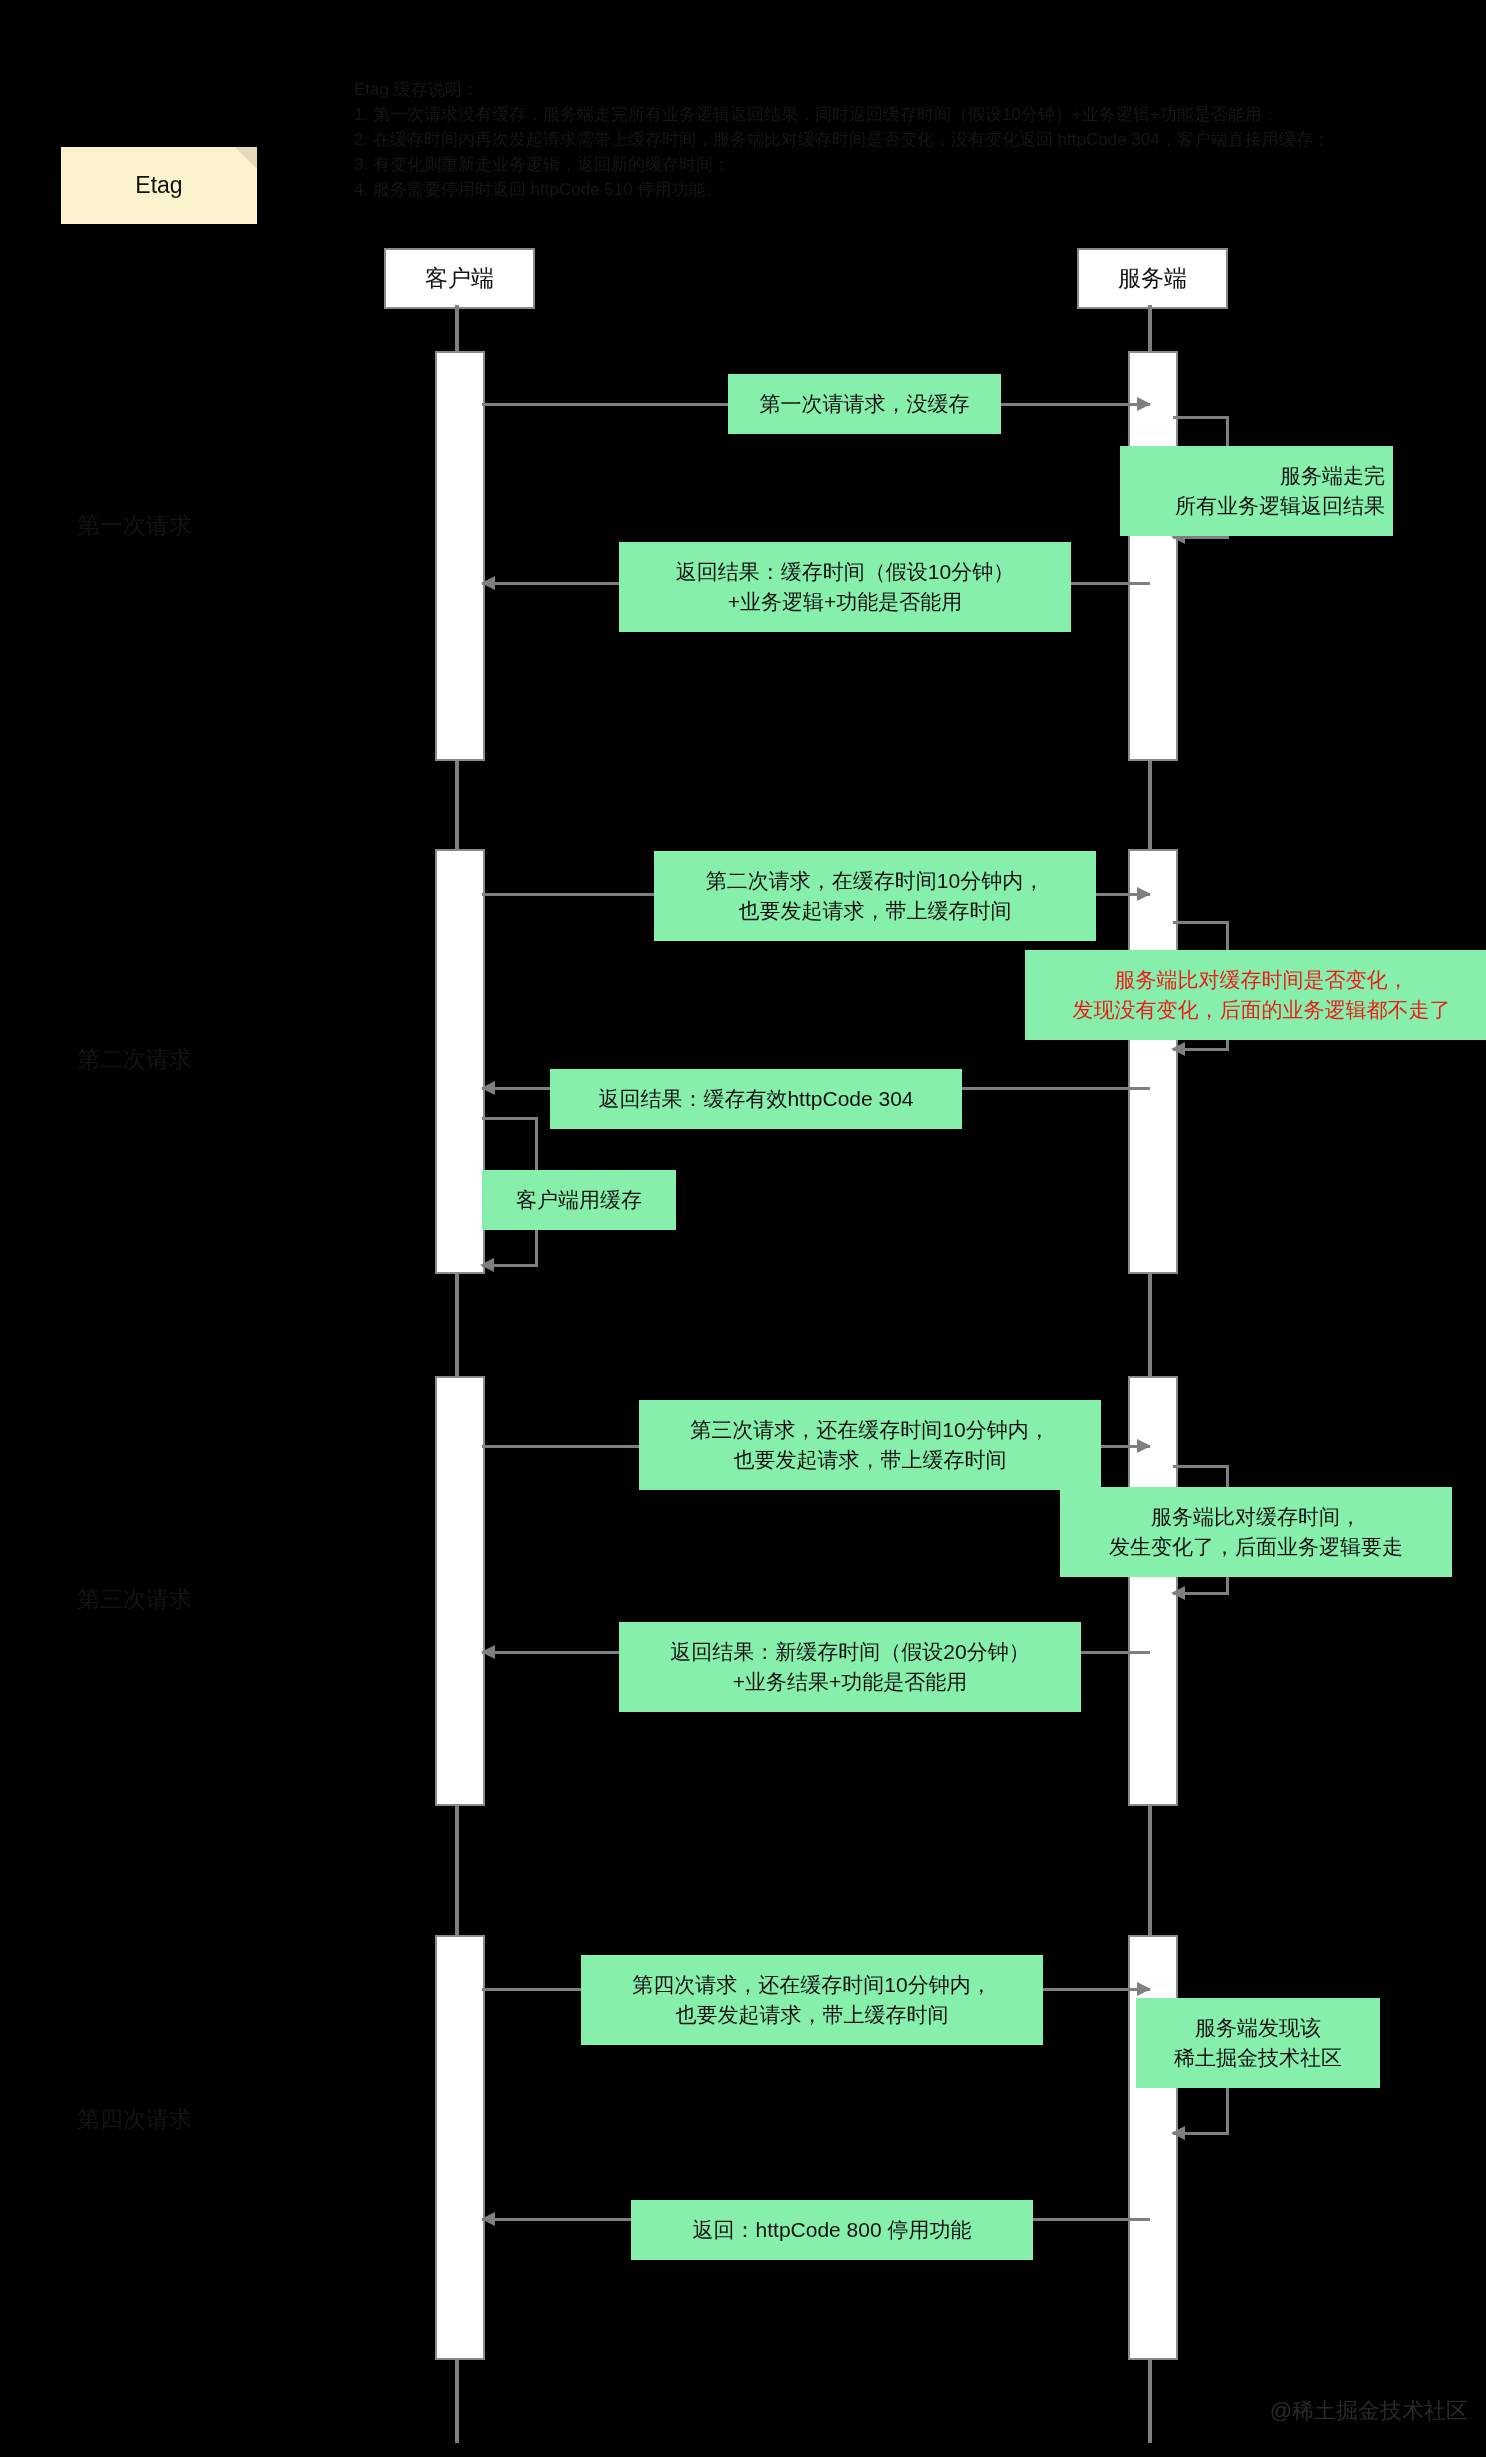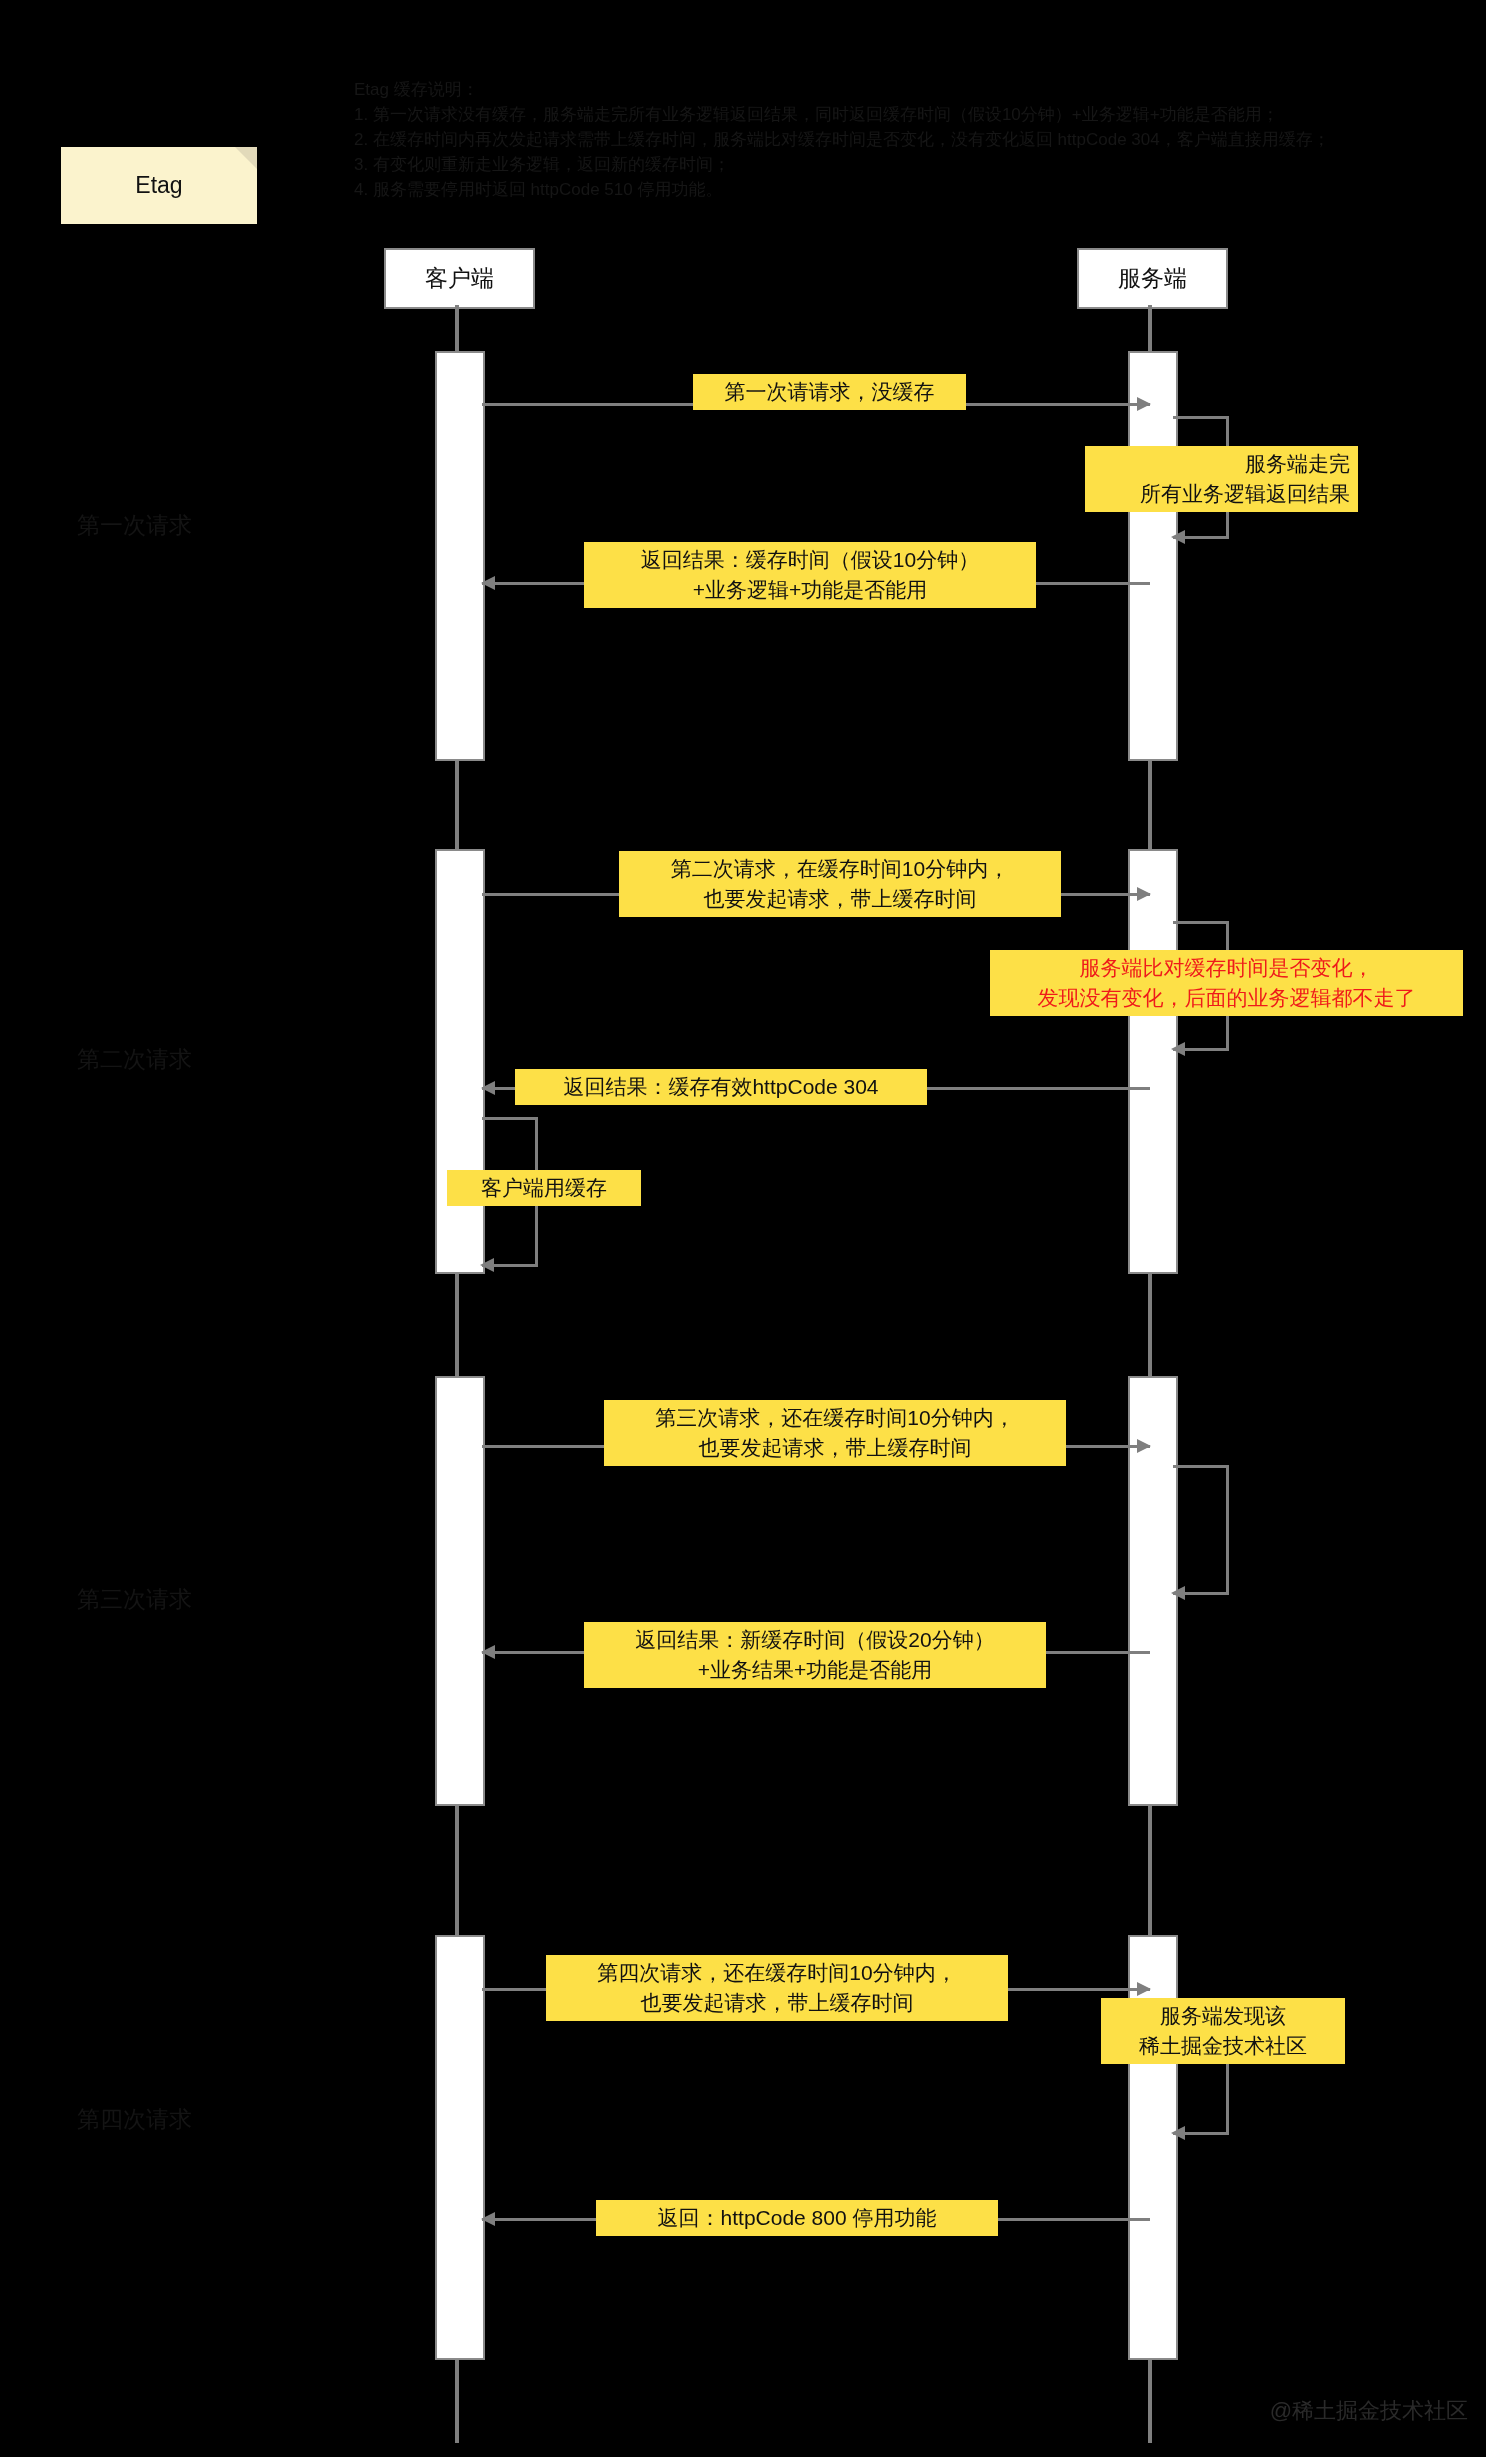--- a/index.html
+++ b/index.html
@@ -74,23 +74,23 @@
   
   .selfloop{position:absolute;border:3px solid #7f7f7f;border-left:none;}
   .selfloop .head{
     position:absolute;left:-2px;bottom:-8px;width:0;height:0;
     border-top:7px solid transparent;border-bottom:7px solid transparent;
     border-right:14px solid #7f7f7f;
   }
 
   
   .msg{
-    position:absolute;background:#fde047;color:#111;
+    position:absolute;background:#86efac;color:#111;
     font-size:21px;line-height:30px;text-align:center;
-    padding:3px 8px;white-space:pre-line;
+    padding:15px 8px;white-space:pre-line;margin-left:35px;
   }
   .msg.red{color:#ef1a1a;}
 
   .watermark{
     position:absolute;right:18px;bottom:10px;
     font-size:22px;color:#2a2a2a;
   }
 </style>
 </head>
 <body>
@@ -174,20 +174,22 @@
 
   <div class="arrow right" style="left:482px;top:1445px;width:668px;">
       <span class="head"></span>
     </div>
   <div class="msg" style="left:604px;top:1400px;width:446px;">第三次请求，还在缓存时间10分钟内，
 也要发起请求，带上缓存时间</div>
 
   <div class="selfloop" style="left:1173px;top:1465px;width:53px;height:124px;">
       <span class="head"></span>
     </div>
+  <div class="msg" style="left:1025px;top:1487px;width:376px;">服务端比对缓存时间，
+发生变化了，后面业务逻辑要走</div>
 
   <div class="arrow left" style="left:482px;top:1651px;width:668px;">
       <span class="head"></span>
     </div>
   <div class="msg" style="left:584px;top:1622px;width:446px;">返回结果：新缓存时间（假设20分钟）
 +业务结果+功能是否能用</div>
 
   <div class="phase" style="top:2104px;">第四次请求</div>
 
   <div class="act c" style="top:1935px;height:421px;"></div>

